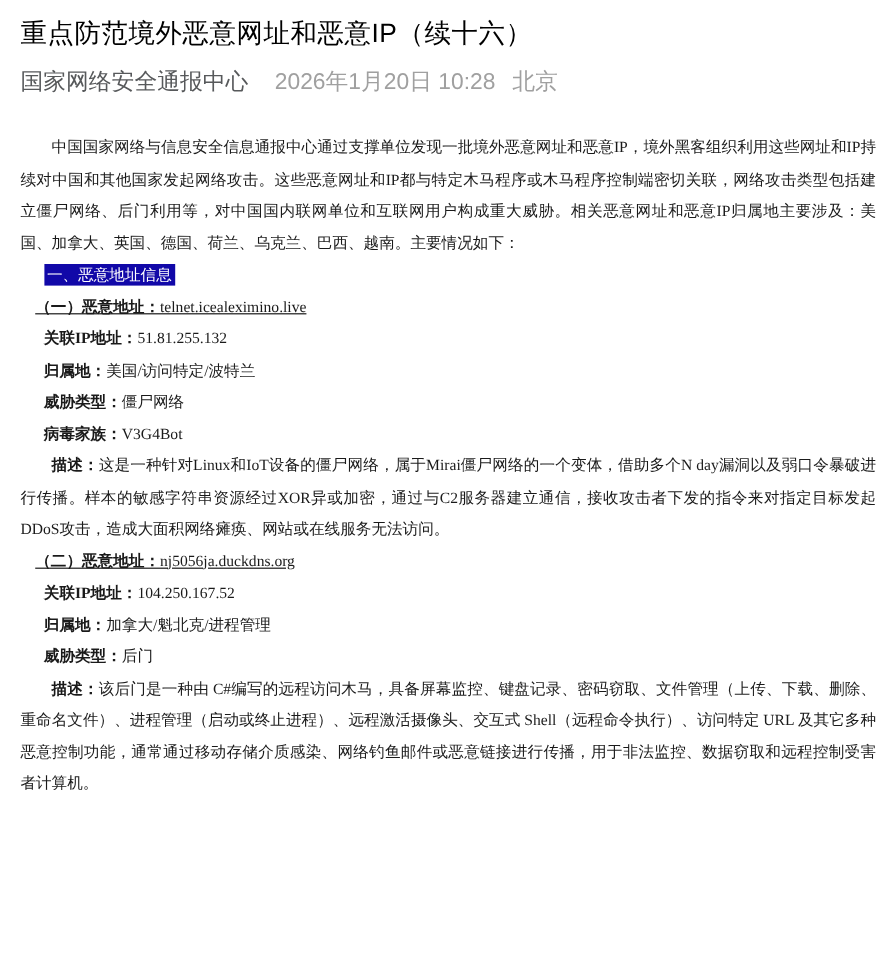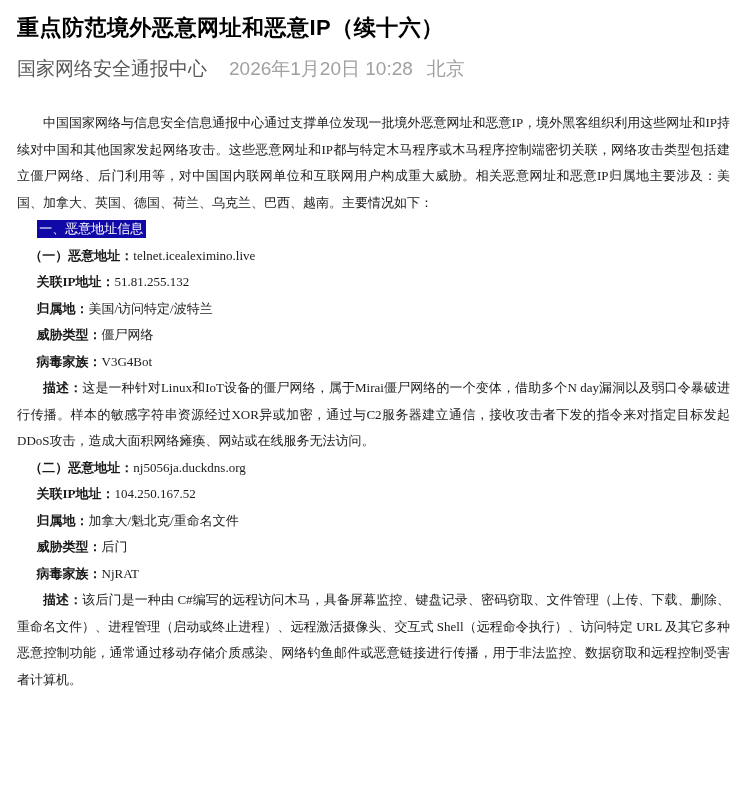--- a/index.html
+++ b/index.html
@@ -13,21 +13,21 @@
   .article {
     box-sizing: border-box;
     width: 747px;
     padding: 12px 17px 6px 17px;
     background: #ffffff;
   }
   .title {
     font-family: "Liberation Sans", "DejaVu Sans", sans-serif;
     font-size: 22px;
     line-height: 32px;
-    font-weight: bold;
+    font-weight: normal;
     color: #000000;
     margin: 0;
     letter-spacing: 0.5px;
   }
   .byline {
     margin-top: 15px;
     font-family: "Liberation Sans", "DejaVu Sans", sans-serif;
     font-size: 19px;
     line-height: 20px;
     color: #a0a0a0;
@@ -50,21 +50,21 @@
   .content p { margin: 0; padding: 0; }
   .p-intro  { text-indent: 2em; }
   .heading-line { text-indent: 1.55em; }
   .heading-line .highlight {
     background: var(--hl-bg, #1108a8);
     color: var(--hl-fg, #ffffff);
     font-weight: normal;
     padding: 1px 3px 2px 2px;
     margin-top: 10px;
   }
-  .subhead { text-indent: 0.95em; }
+  .subhead { text-indent: 0.95em; text-decoration: underline; }
   .label-line { text-indent: 1.5em; }
   .desc { text-indent: 2em; }
   b, .lbl { font-weight: bold; color: #1a1a1a; }
 </style>
 </head>
 <body>
 
 <div class="article">
 
   <h1 class="title">重点防范境外恶意网址和恶意IP（续十六）</h1>
@@ -81,19 +81,18 @@
 
     <p class="subhead"><b class="lbl">（一）恶意地址：</b><span>telnet.icealeximino.live</span></p>
     <p class="label-line"><b class="lbl">关联IP地址：</b><span>51.81.255.132</span></p>
     <p class="label-line"><b class="lbl">归属地：</b><span>美国/访问特定/波特兰</span></p>
     <p class="label-line"><b class="lbl">威胁类型：</b><span>僵尸网络</span></p>
     <p class="label-line"><b class="lbl">病毒家族：</b><span>V3G4Bot</span></p>
     <p class="desc"><b class="lbl">描述：</b><span>这是一种针对Linux和IoT设备的僵尸网络，属于Mirai僵尸网络的一个变体，借助多个N day漏洞以及弱口令暴破进行传播。样本的敏感字符串资源经过XOR异或加密，通过与C2服务器建立通信，接收攻击者下发的指令来对指定目标发起DDoS攻击，造成大面积网络瘫痪、网站或在线服务无法访问。</span></p>
 
     <p class="subhead"><b class="lbl">（二）恶意地址：</b><span>nj5056ja.duckdns.org</span></p>
     <p class="label-line"><b class="lbl">关联IP地址：</b><span>104.250.167.52</span></p>
-    <p class="label-line"><b class="lbl">归属地：</b><span>加拿大/魁北克/重命名文件</span></p>
+    <p class="label-line"><b class="lbl">归属地：</b><span>加拿大/魁北克/进程管理</span></p>
     <p class="label-line"><b class="lbl">威胁类型：</b><span>后门</span></p>
-    <p class="label-line"><b class="lbl">病毒家族：</b><span>NjRAT</span></p>
     <p class="desc"><b class="lbl">描述：</b><span>该后门是一种由 C#编写的远程访问木马，具备屏幕监控、键盘记录、密码窃取、文件管理（上传、下载、删除、重命名文件）、进程管理（启动或终止进程）、远程激活摄像头、交互式 Shell（远程命令执行）、访问特定 URL 及其它多种恶意控制功能，通常通过移动存储介质感染、网络钓鱼邮件或恶意链接进行传播，用于非法监控、数据窃取和远程控制受害者计算机。</span></p>
 
   </div>
 </div>
 
 </body></html>

